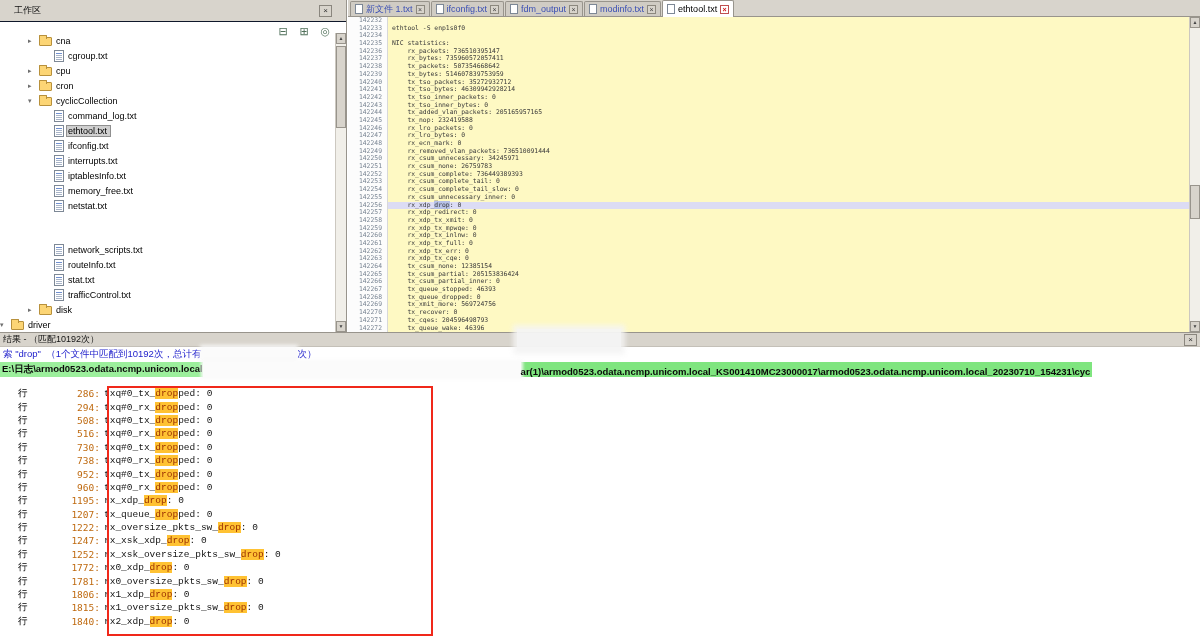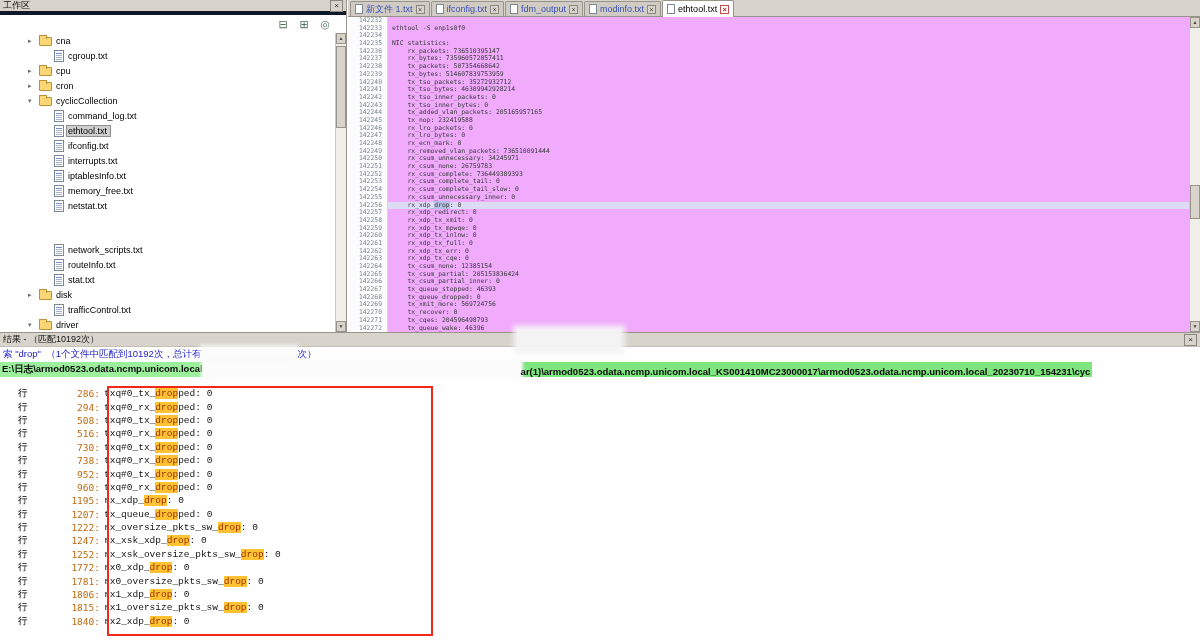--- a/index.html
+++ b/index.html
@@ -5,21 +5,21 @@
   :root{
     --match-bg:#ffc233; --match-fg:#9c3000; --path-green:#7fe57f; --path-green-light:#9cef9c;
     --annot-red:#f0281a; --summary-blue:#2222cc; --num-orange:#bf6a10; --chrome:#d8d4cc; --chrome-border:#98948c;
   }
   *{margin:0;padding:0;box-sizing:border-box}
   html,body{width:1200px;height:640px;overflow:hidden;background:#fff;font-family:"Liberation Sans",sans-serif}
   #screen{position:relative;width:1200px;height:640px;background:#fff;overflow:hidden}
 
   
   #workspace{position:absolute;left:0;top:0;width:347px;height:332px;background:#fff;border-right:1px solid var(--chrome-border)}
-  .titlebar{height:15px;background:var(--chrome);border-bottom:4px solid #0f172a;display:flex;align-items:center;padding:0 3px;font-size:9px;color:#111}
+  .titlebar{height:22px;background:var(--chrome);border-bottom:1px solid #0f172a;display:flex;align-items:center;padding:0 14px;font-size:9px;color:#111}
   .close-box{margin-left:auto;width:13px;height:12px;border:1px solid #8a867e;background:var(--chrome);font-size:8px;line-height:10px;text-align:center;color:#333;flex:none}
   .ws-toolbar{height:18px;display:flex;justify-content:flex-end;align-items:center;gap:7px;padding-right:14px;background:#fff}
   .ws-toolbar .tool{font-size:11px;line-height:11px;color:#50705a;width:14px;text-align:center}
   #tree{position:absolute;top:33px;left:0;right:11px;bottom:0;overflow:hidden;font-size:9px;color:#000}
   .tree-row{height:15px;display:flex;align-items:center;white-space:nowrap}
   .tree-row .arrow{width:11px;color:#707070;font-size:7px;text-align:left;flex:none}
   .tree-label{padding:0 3px 0 1px}
   .tree-row.selected .tree-label{background:#cfcfcf;outline:1px solid #8f8f8f}
   .spacer-row{height:29px}
   .ic-folder{width:13px;height:9px;margin:2px 3px 0 0;background:#fcd575;border:1px solid #b8913c;border-radius:1px;position:relative;flex:none}
@@ -29,21 +29,21 @@
 
   
   .vscroll{position:absolute;width:11px;background:#f1efe9;border-left:1px solid #ccc8c0}
   .sb-btn{height:11px;background:var(--chrome);border:1px solid var(--chrome-border);font-size:5px;line-height:9px;text-align:center;color:#444}
   .sb-btn.bottom{position:absolute;bottom:0;left:0;right:0}
   .sb-thumb{position:absolute;left:0;right:0;background:var(--chrome);border:1px solid var(--chrome-border)}
   #tree-scroll{top:33px;bottom:0;right:0}
   #editor-scroll{top:17px;bottom:0;right:0}
 
   
-  #editor{position:absolute;left:348px;top:0;right:0;height:332px;background:#f0abfc}
+  #editor{position:absolute;left:348px;top:0;right:0;height:332px;background:#fef9c3}
   #tabbar{height:17px;background:var(--chrome);border-bottom:1px solid var(--chrome-border);display:flex;align-items:flex-end;padding-left:2px}
   .tab{display:flex;align-items:center;gap:3px;height:15px;padding:0 4px;border:1px solid var(--chrome-border);border-bottom:none;background:#d0ccc4;font-size:9px;color:#3c50b4;margin-right:1px;border-radius:2px 2px 0 0;white-space:nowrap}
   .tab.active{background:#fff;color:#000;height:17px;margin-bottom:-1px}
   .ic-doc{width:8px;height:10px;background:#fff;border:1px solid #7d8896;flex:none}
   .tab-close{width:9px;height:9px;border:1px solid #8c887e;font-size:7px;line-height:7px;text-align:center;color:#444;background:var(--chrome);flex:none}
   .tab.active .tab-close{color:#d01010;border-color:#c05050;background:#fff;font-weight:bold}
   #code{position:absolute;top:17px;left:0;right:11px;bottom:0;font-family:"DejaVu Sans Mono",monospace;font-size:6.4px;line-height:7.7px;white-space:pre;overflow:hidden}
   .cl{display:flex;height:7.7px}
   .cl .ln{width:40px;flex:none;text-align:right;padding-right:5px;color:#7a8694;background:#fcfcfc;border-right:1px solid #d8d8d8}
   .cl .lt{color:#3a3a3a;padding-left:4px}
@@ -146,30 +146,30 @@
           <span class="tree-label">network_scripts.txt</span>
         </div>
         <div class="tree-row" style="padding-left: 54px;">
           <span class="ic-file"></span>
           <span class="tree-label">routeInfo.txt</span>
         </div>
         <div class="tree-row" style="padding-left: 54px;">
           <span class="ic-file"></span>
           <span class="tree-label">stat.txt</span>
         </div>
+        <div class="tree-row" style="padding-left: 54px;">
+          <span class="ic-file"></span>
+          <span class="tree-label">trafficControl.txt</span>
+        </div>
         <div class="tree-row" style="padding-left: 28px;">
           <span class="arrow">▸</span>
           <span class="ic-folder"></span>
           <span class="tree-label">disk</span>
         </div>
-        <div class="tree-row" style="padding-left: 54px;">
-          <span class="ic-file"></span>
-          <span class="tree-label">trafficControl.txt</span>
-        </div>
-        <div class="tree-row" style="padding-left: 28px;">
+        <div class="tree-row" style="">
           <span class="arrow">▾</span>
           <span class="ic-folder"></span>
           <span class="tree-label">driver</span>
         </div>
       </div>
     <div id="tree-scroll" class="vscroll">
       <div class="sb-btn">▲</div>
       <div class="sb-thumb" style="top:13px;height:82px"></div>
       <div class="sb-btn bottom">▼</div>
     </div>

